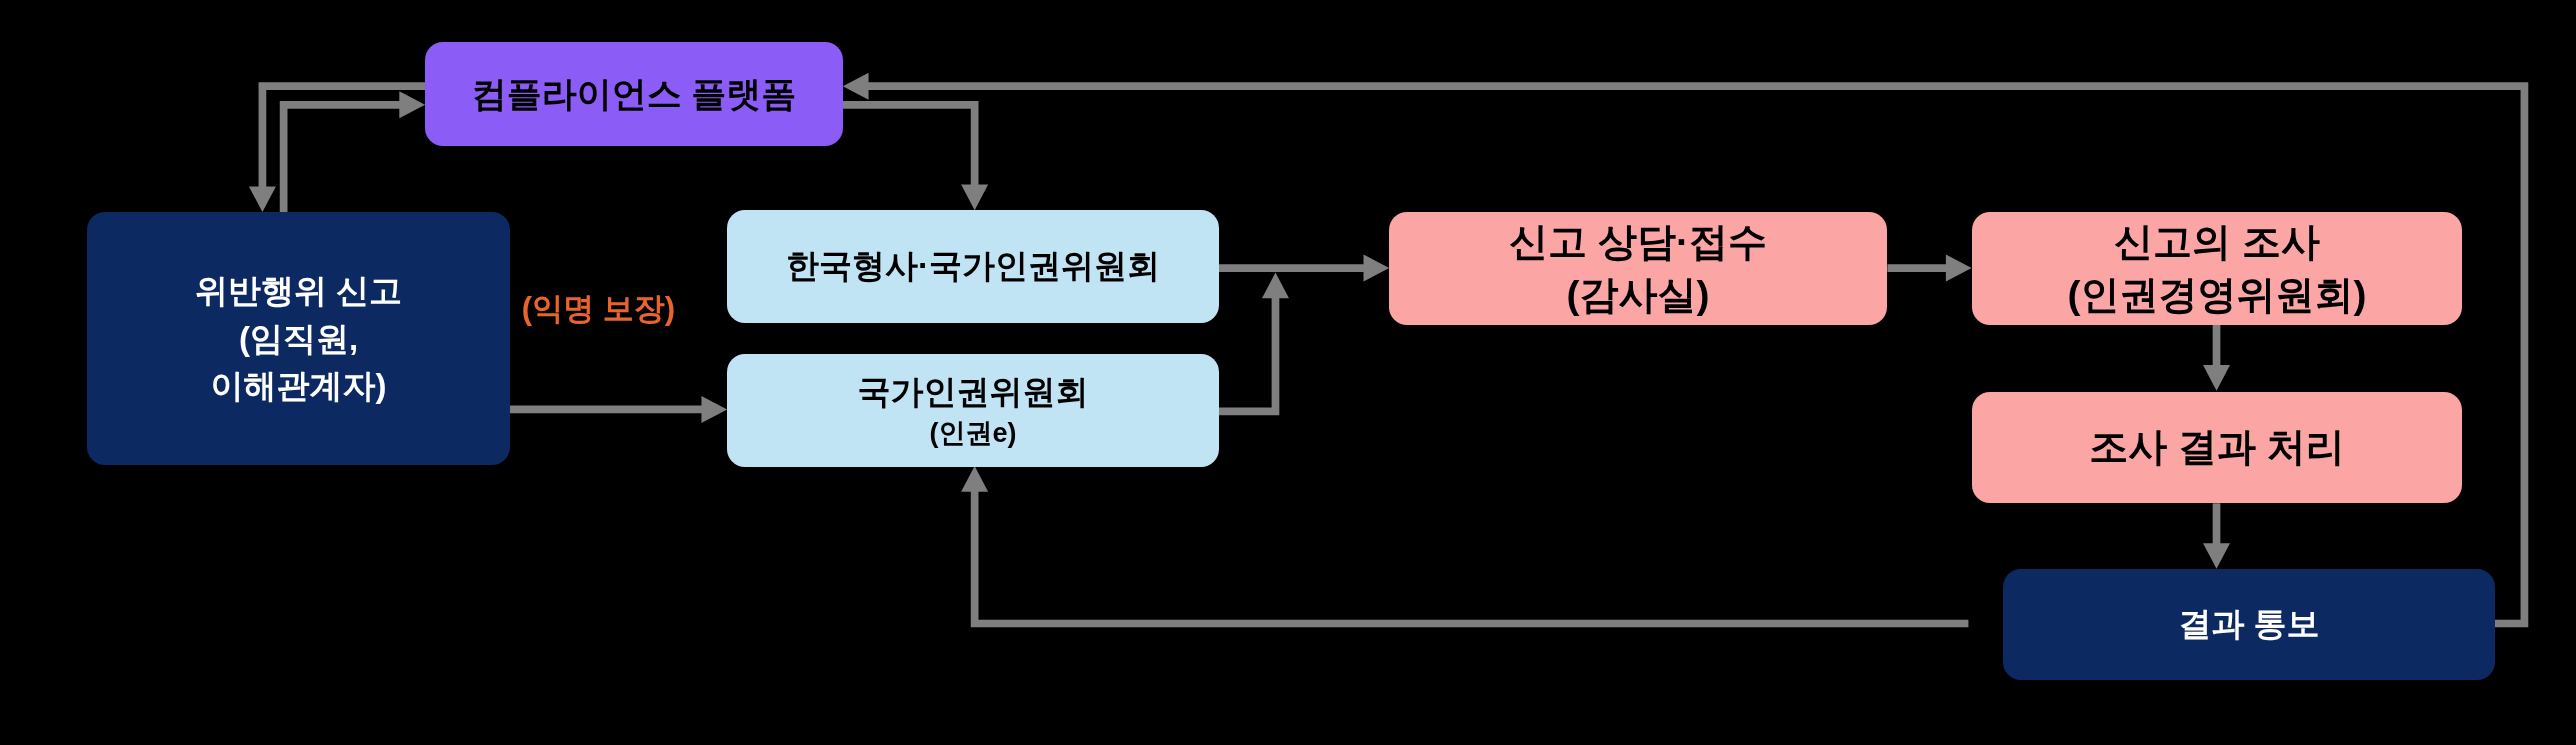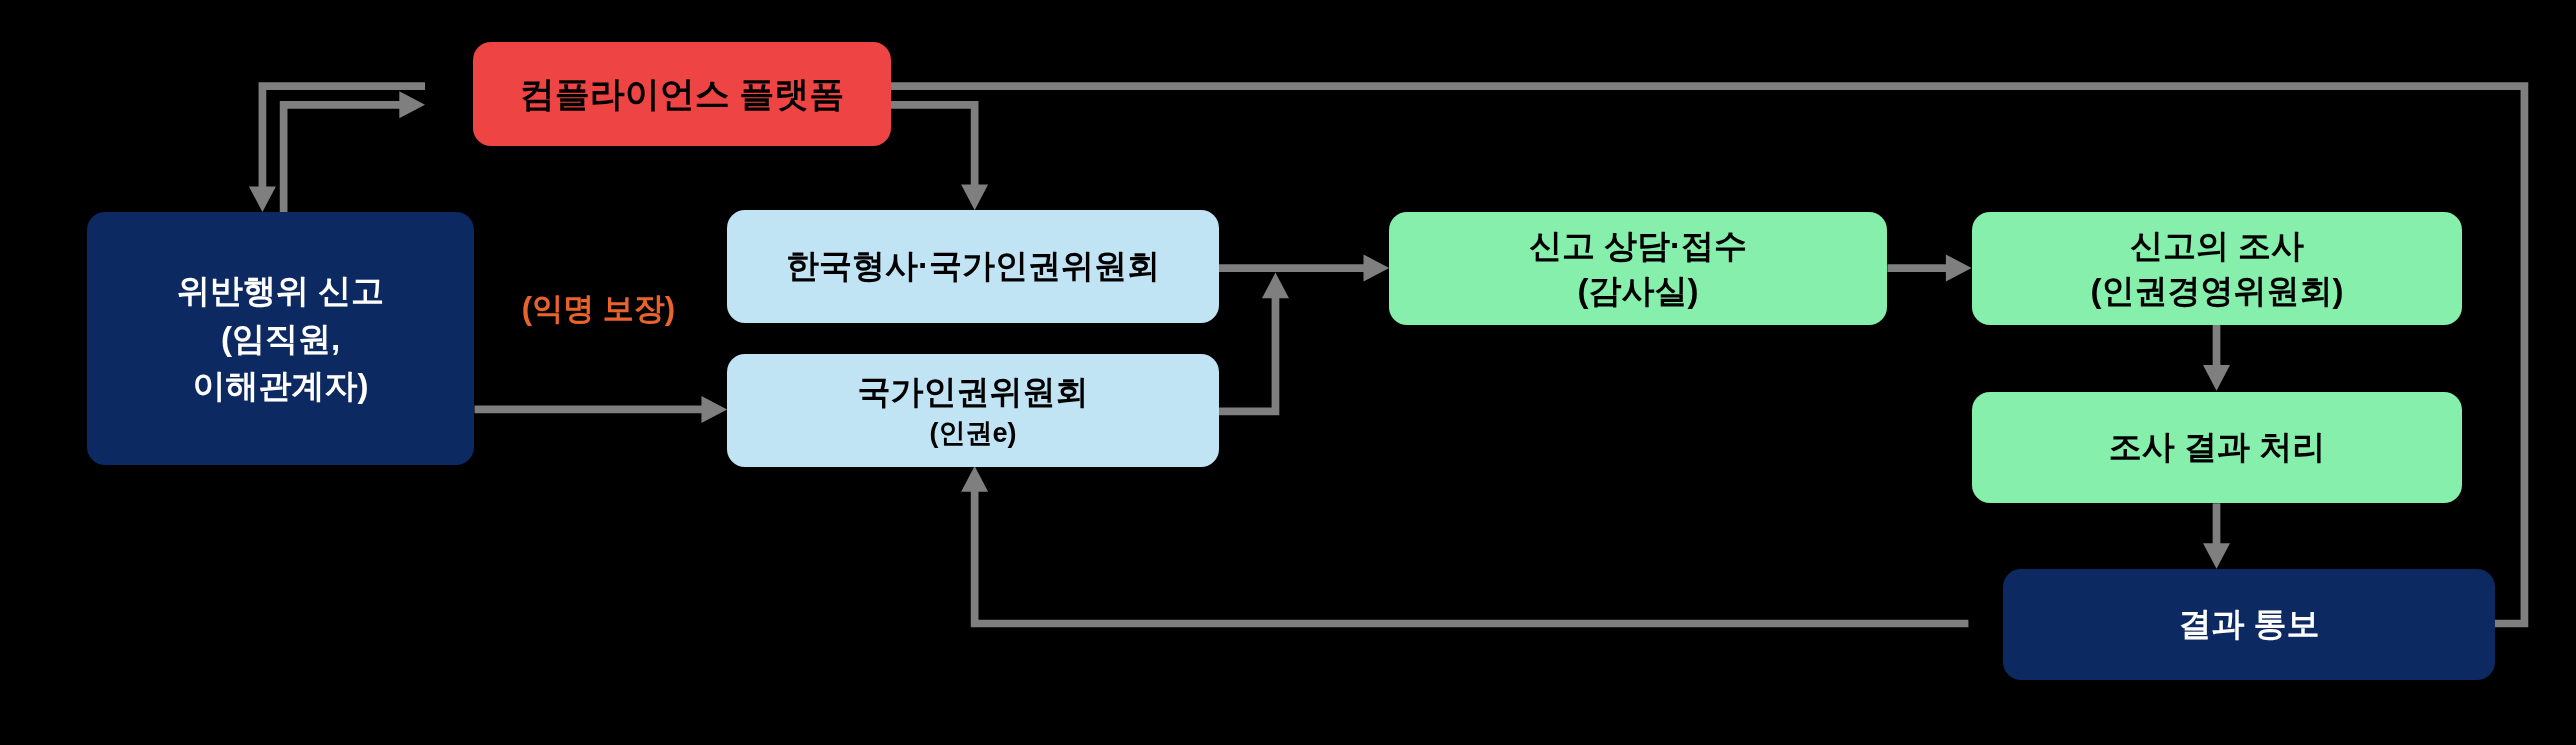--- a/index.html
+++ b/index.html
@@ -28,23 +28,23 @@
     flex-direction: column;
     align-items: center;
     justify-content: center;
     border-radius: 18px;
     font-weight: bold;
     text-align: center;
     color: #000000;
     line-height: 1.35;
   }
   .box .lbl { white-space: nowrap; }
-  .green { background: #ef4444; font-size: 35px; margin-left: 48px; }
+  .green { background: #8b5cf6; font-size: 35px; }
   .blue  { background: #c1e4f5; font-size: 33px; }
-  .gray  { background: #86efac; font-size: 33px; text-align: center; }
+  .gray  { background: #fca5a5; font-size: 39px; text-align: center; }
   .navy  { background: #0d2961; color: #ffffff; font-size: 33px; }
   .navy.tall { line-height: 1.45; }
   .suffix { font-size: 27px; }
   .annotation {
     position: absolute;
     color: #e8642c;
     font-size: 31px;
     font-weight: bold;
     text-align: center;
     white-space: nowrap;
@@ -111,21 +111,21 @@
     <g>
       <path d="M 3061 970 H 1515 V 762"></path>
       <polygon points="1494,765 1536,765 1515,725"></polygon>
     </g>
   </svg>
 
   <div class="box green" style="left:425px; top:42px; width:418px; height:104px;">
     <span class="lbl">컴플라이언스 플랫폼</span>
   </div>
 
-  <div class="box navy tall" style="left:87px; top:212px; width:387px; height:253px;">
+  <div class="box navy tall" style="left:87px; top:212px; width:423px; height:253px;">
     <div class="lbl">위반행위 신고</div>
     <div class="lbl">(임직원,</div>
     <div class="lbl">이해관계자)</div>
   </div>
 
   <div class="annotation" style="left:457px; top:256px; width:283px;">(익명 보장)</div>
 
   <div class="box blue" style="left:727px; top:210px; width:492px; height:113px;">
     <span class="lbl">한국형사·국가인권위원회</span>
   </div>

